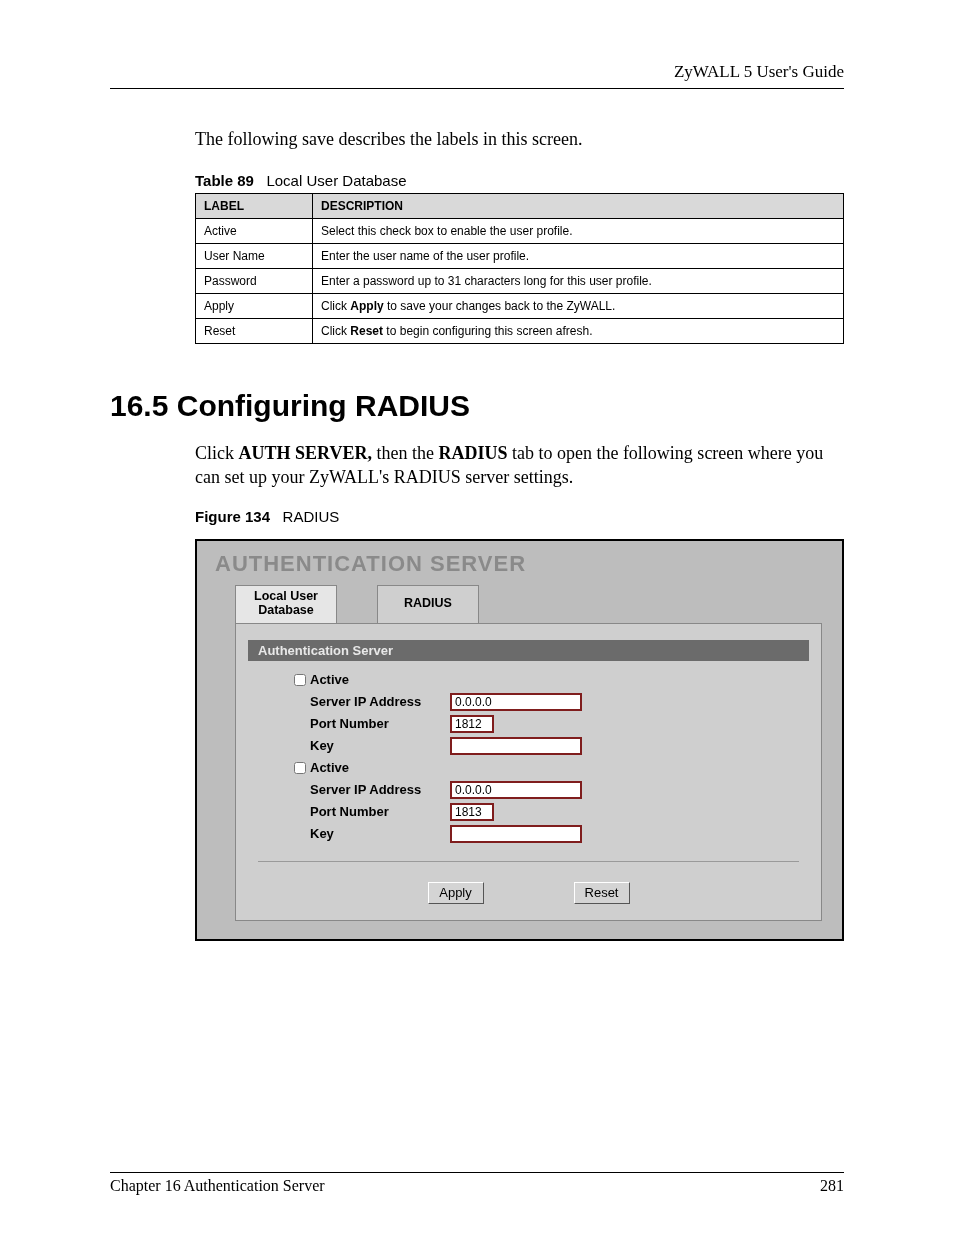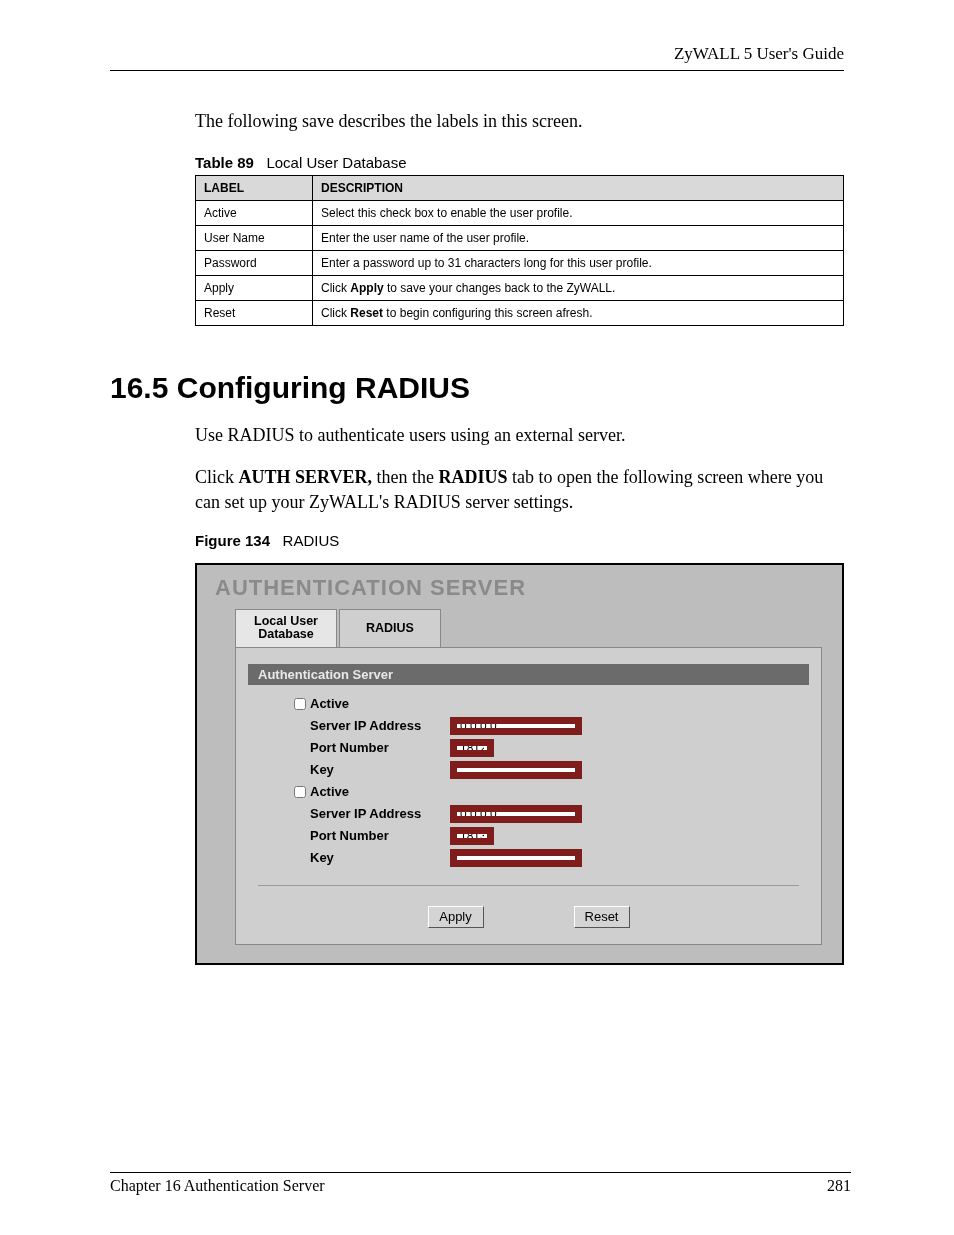--- a/index.html
+++ b/index.html
@@ -7,21 +7,21 @@
     padding: 0;
     background: #fff;
     font-family: "Times New Roman", Times, serif;
     color: #000;
   }
   .page {
     width: 954px;
     height: 1235px;
     position: relative;
     box-sizing: border-box;
-    padding: 44px 110px 40px 110px;
+    padding: 62px 110px 40px 110px;
   }
   .header-right {
     text-align: right;
     font-size: 17px;
     margin-bottom: 6px;
   }
   .hr-top {
     border: none;
     border-top: 1.5px solid #000;
     margin: 0 0 40px 0;
@@ -85,20 +85,21 @@
   .ss-title {
     font-size: 22px;
     font-weight: bold;
     letter-spacing: 1px;
     color: #8a8a8a;
     margin: 0 0 8px 4px;
   }
   .tabs {
     display: flex;
     margin-left: 24px;
+    gap: 38px;
   }
   .tab {
     width: 102px;
     height: 38px;
     background: #e6e6e6;
     border: 1px solid #888;
     border-bottom: none;
     display: flex;
     align-items: center;
     justify-content: center;
@@ -141,21 +142,21 @@
     display: flex;
     align-items: center;
     justify-content: center;
   }
   .form-row .label-cell {
     width: 140px;
   }
   .form-row .input-cell input {
     height: 18px;
     font-size: 12px;
-    border: 7px solid #7f1d1d;
+    border: 2px solid #7f1d1d;
     background: #fff;
     padding: 0 3px;
     box-sizing: border-box;
   }
   .checkbox {
     width: 12px;
     height: 12px;
     accent-color: #888;
   }
   .btn-row {
@@ -176,21 +177,21 @@
     cursor: pointer;
   }
   .divider {
     margin: 18px 10px 0 10px;
     border: none;
     border-top: 1px solid #9a9a9a;
   }
   .footer {
     position: absolute;
     left: 110px;
-    right: 103px;
+    right: 110px;
     bottom: 40px;
     font-size: 16px;
   }
   .hr-bot {
     border: none;
     border-top: 1px solid #000;
     margin: 0 0 4px 0;
   }
   .footer-row {
     display: flex;
@@ -240,21 +241,20 @@
           <td class="col-label">Reset</td>
           <td><span>Click </span><b>Reset</b><span> to begin configuring this screen afresh.</span></td>
         </tr>
       </tbody>
     </table>
   </div>
 
   <h2 class="section">16.5  Configuring RADIUS</h2>
 
   <div class="body-indent">
-    <div class="para">Use RADIUS to authenticate users using an external server.</div>
     <div class="para">
       <span>Click </span><b>AUTH SERVER,</b><span> then the </span><b>RADIUS</b><span> tab to open the following screen where you can set up your ZyWALL's RADIUS server settings.</span>
     </div>
 
     <div class="figure-caption">
       <b>Figure 134</b>
       &nbsp;&nbsp;<span>RADIUS</span>
     </div>
 
     <div class="screenshot">

